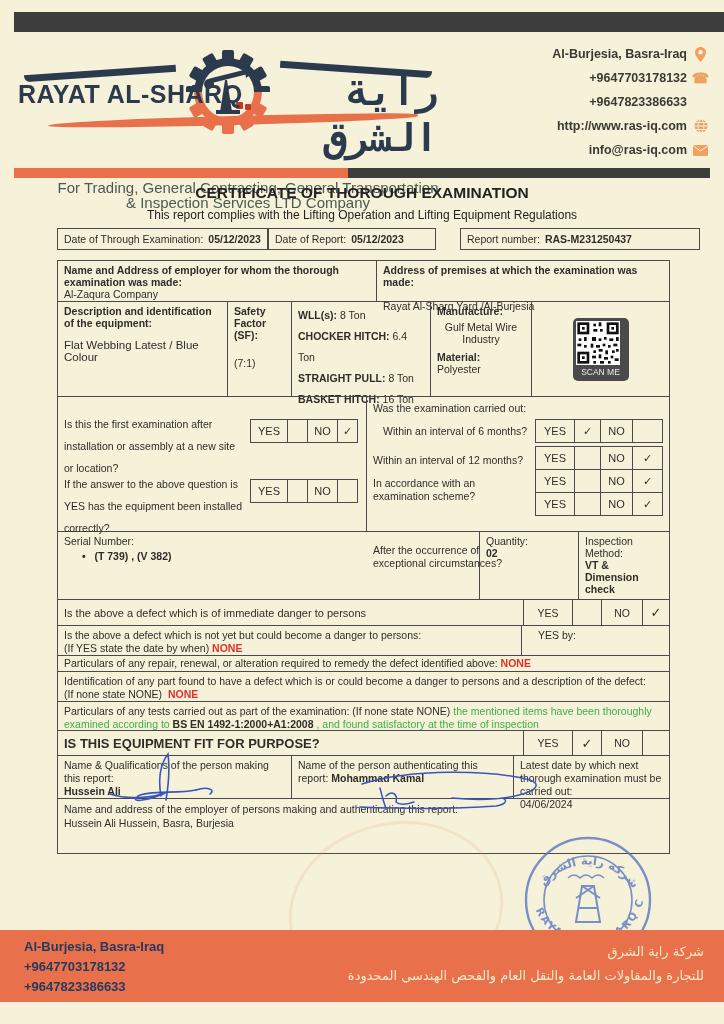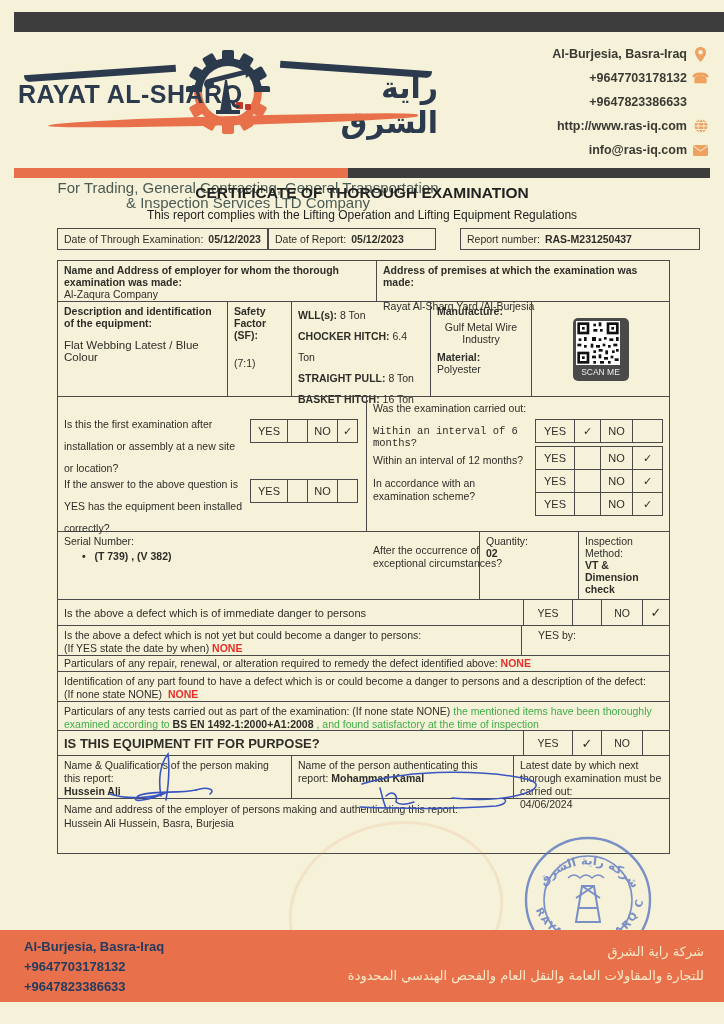--- a/index.html
+++ b/index.html
@@ -7,21 +7,21 @@
         font-family:"Liberation Sans",sans-serif;color:#2e2d28;}
   .ar{font-family:"DejaVu Sans",sans-serif;direction:rtl;}
 
   
   .topbar{position:absolute;left:14px;top:12px;right:0;height:20px;background:#3d3d3d;}
   .logo-wrap{position:absolute;left:18px;top:44px;width:420px;}
   .logo-row{position:relative;height:92px;}
   .logo-gear{position:absolute;left:158px;top:0;}
   .brand-en{position:absolute;left:0px;top:36px;font-size:25px;font-weight:bold;color:#2c3a4d;
             letter-spacing:.5px;font-stretch:condensed;}
-  .brand-ar{position:absolute;left:262px;top:26px;font-size:30px;font-weight:bold;color:#2c3a4d;}
+  .brand-ar{position:absolute;left:262px;top:26px;font-size:38px;font-weight:bold;color:#2c3a4d;font-family:Liberation Mono, monospace;}
   .wing{position:absolute;height:7px;background:#2c3a4d;}
   .wing.l{left:6px;top:26px;width:152px;transform:rotate(-4deg);border-radius:0 0 0 6px;}
   .wing.r{left:262px;top:22px;width:152px;transform:rotate(4deg);border-radius:0 0 6px 0;}
   .swoosh{position:absolute;left:30px;top:72px;width:370px;height:9px;background:#e8714b;
           border-radius:50%/60% 40% 50% 50%;transform:rotate(-1.5deg);}
   .tagline{position:absolute;left:30px;top:136px;width:400px;text-align:center;
            color:#4a5a52;font-size:15px;line-height:15px;}
   .contact{position:absolute;right:16px;top:42px;text-align:right;font-size:12.5px;
            font-weight:bold;color:#3a3a33;}
   .contact .line{display:flex;justify-content:flex-end;align-items:center;height:24px;gap:6px;}
@@ -304,21 +304,21 @@
         <div style="position:absolute;left:6px;top:76px;width:180px;line-height:22px;">If the answer to the above question is YES has the equipment been installed correctly?</div>
         <div class="cbx" style="position:absolute;left:192px;top:82px;width:108px;">
           <div class="c" style="width:36px;">YES</div>
           <div class="c tickmark" style="width:20px;"></div>
           <div class="c" style="width:30px;">NO</div>
           <div class="c tickmark" style="flex:1;"></div>
         </div>
       </div>
       <div class="cell" style="flex:1;position:relative;padding-top:5px;">
         <div class="b" style="font-weight:normal;">Was the examination carried out:</div>
-        <div style="position:absolute;left:6px;top:28px;width:160px;font-family:Liberation Mono, monospace;">Within an interval of 6 months?</div>
+        <div style="position:absolute;left:16px;top:28px;width:160px;">Within an interval of 6 months?</div>
         <div style="position:absolute;left:6px;top:57px;width:160px;">Within an interval of 12 months?</div>
         <div style="position:absolute;left:6px;top:80px;width:160px;line-height:13px;">In accordance with an examination scheme?</div>
         <div style="position:absolute;left:6px;top:107px;width:160px;line-height:13px;margin-top:40px;">After the occurrence of exceptional circumstances?</div>
         <div style="position:absolute;left:168px;top:22px;width:128px;">
           <div class="cbx">
             <div class="c" style="width:38px;">YES</div>
             <div class="c tickmark" style="width:26px;">✓</div>
             <div class="c" style="width:32px;">NO</div>
             <div class="c tickmark" style="flex:1;"></div>
           </div>

